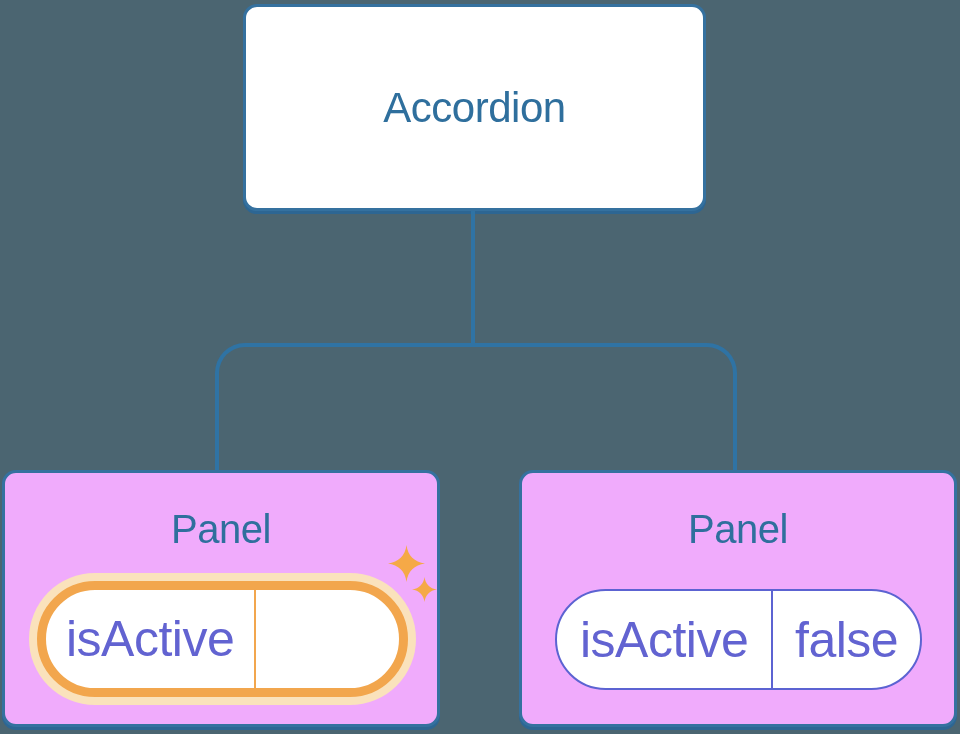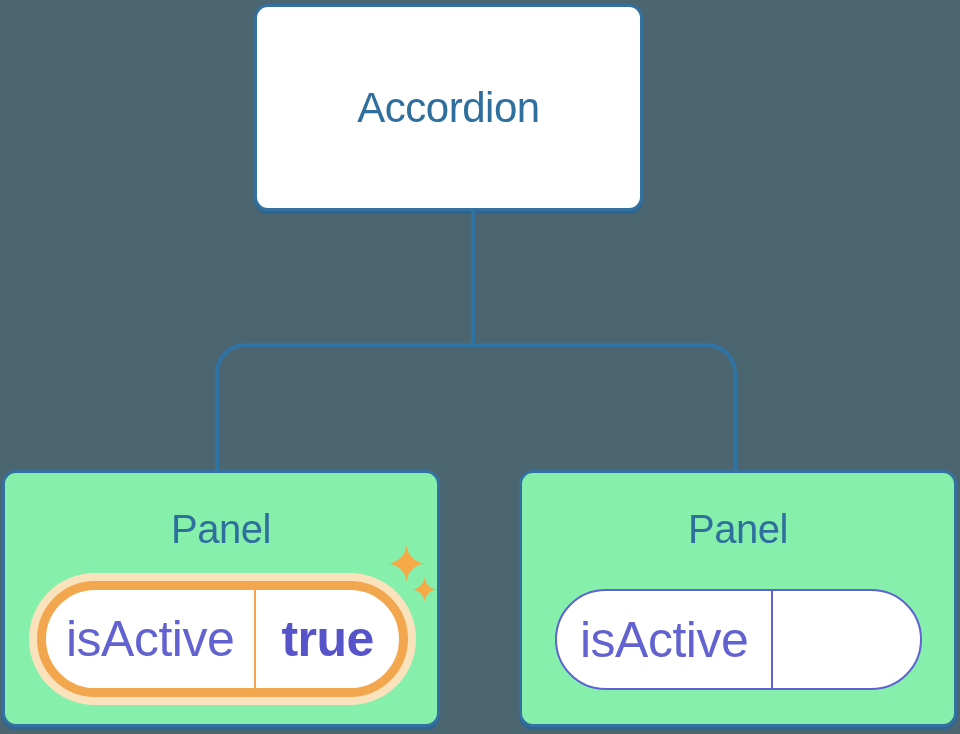--- a/index.html
+++ b/index.html
@@ -6,21 +6,21 @@
   body{
     width:960px;height:734px;
     background:#4B6571;
     font-family:"Liberation Sans", sans-serif;
     overflow:hidden;
   }
   .stage{position:relative;width:960px;height:734px;background:#4B6571;}
 
   
   .node-root{
-    position:absolute;left:254px;top:4px;width:389px;height:207px;
+    position:absolute;left:243px;top:4px;width:463px;height:207px;
     background:#ffffff;border:3px solid #35719F;border-radius:14px;
     box-shadow:0 3px 0 #2D6693;
     box-sizing:border-box;
     display:flex;align-items:center;justify-content:center;
   }
   .node-root .label{
     font-size:42px;font-weight:500;color:#2F6F9D;letter-spacing:-0.5px;
   }
 
   
@@ -31,21 +31,21 @@
   .branch{
     position:absolute;left:215px;top:343px;width:522px;height:127px;
     border:4px solid #2F73A4;border-bottom:none;
     border-radius:30px 30px 0 0;
     box-sizing:border-box;
   }
 
   
   .panel{
     position:absolute;top:470px;width:438px;height:257px;
-    background:#86efac;border:3px solid #35719F;border-radius:14px;
+    background:#f0abfc;border:3px solid #35719F;border-radius:14px;
     box-shadow:0 3px 0 #2D6693;
     box-sizing:border-box;
   }
   .panel.left{left:2px;}
   .panel.right{left:519px;}
   .panel-title{
     margin-top:36px;text-align:center;line-height:40px;
     font-size:40px;font-weight:500;color:#2F6F9D;letter-spacing:-0.5px;
   }
 
@@ -86,30 +86,30 @@
     <span class="label">Accordion</span>
   </div>
 
   <div class="stem"></div>
   <div class="branch"></div>
 
   <div class="panel left">
     <div class="panel-title">Panel</div>
     <div class="pill highlight">
       <div class="pill-cell key">isActive</div>
-      <div class="pill-cell val active">true</div>
     </div>
     <svg class="sparkle big" viewBox="0 0 24 24">
       <path fill="#F5A947" d="M12 0C12.8 6.8 17.2 11.2 24 12C17.2 12.8 12.8 17.2 12 24C11.2 17.2 6.8 12.8 0 12C6.8 11.2 11.2 6.8 12 0Z"></path>
     </svg>
     <svg class="sparkle small" viewBox="0 0 24 24">
       <path fill="#F5A947" d="M12 0C12.8 6.8 17.2 11.2 24 12C17.2 12.8 12.8 17.2 12 24C11.2 17.2 6.8 12.8 0 12C6.8 11.2 11.2 6.8 12 0Z"></path>
     </svg>
   </div>
 
   <div class="panel right">
     <div class="panel-title">Panel</div>
     <div class="pill normal">
       <div class="pill-cell key">isActive</div>
+      <div class="pill-cell val">false</div>
     </div>
   </div>
 
 </div>
 
 </body></html>

